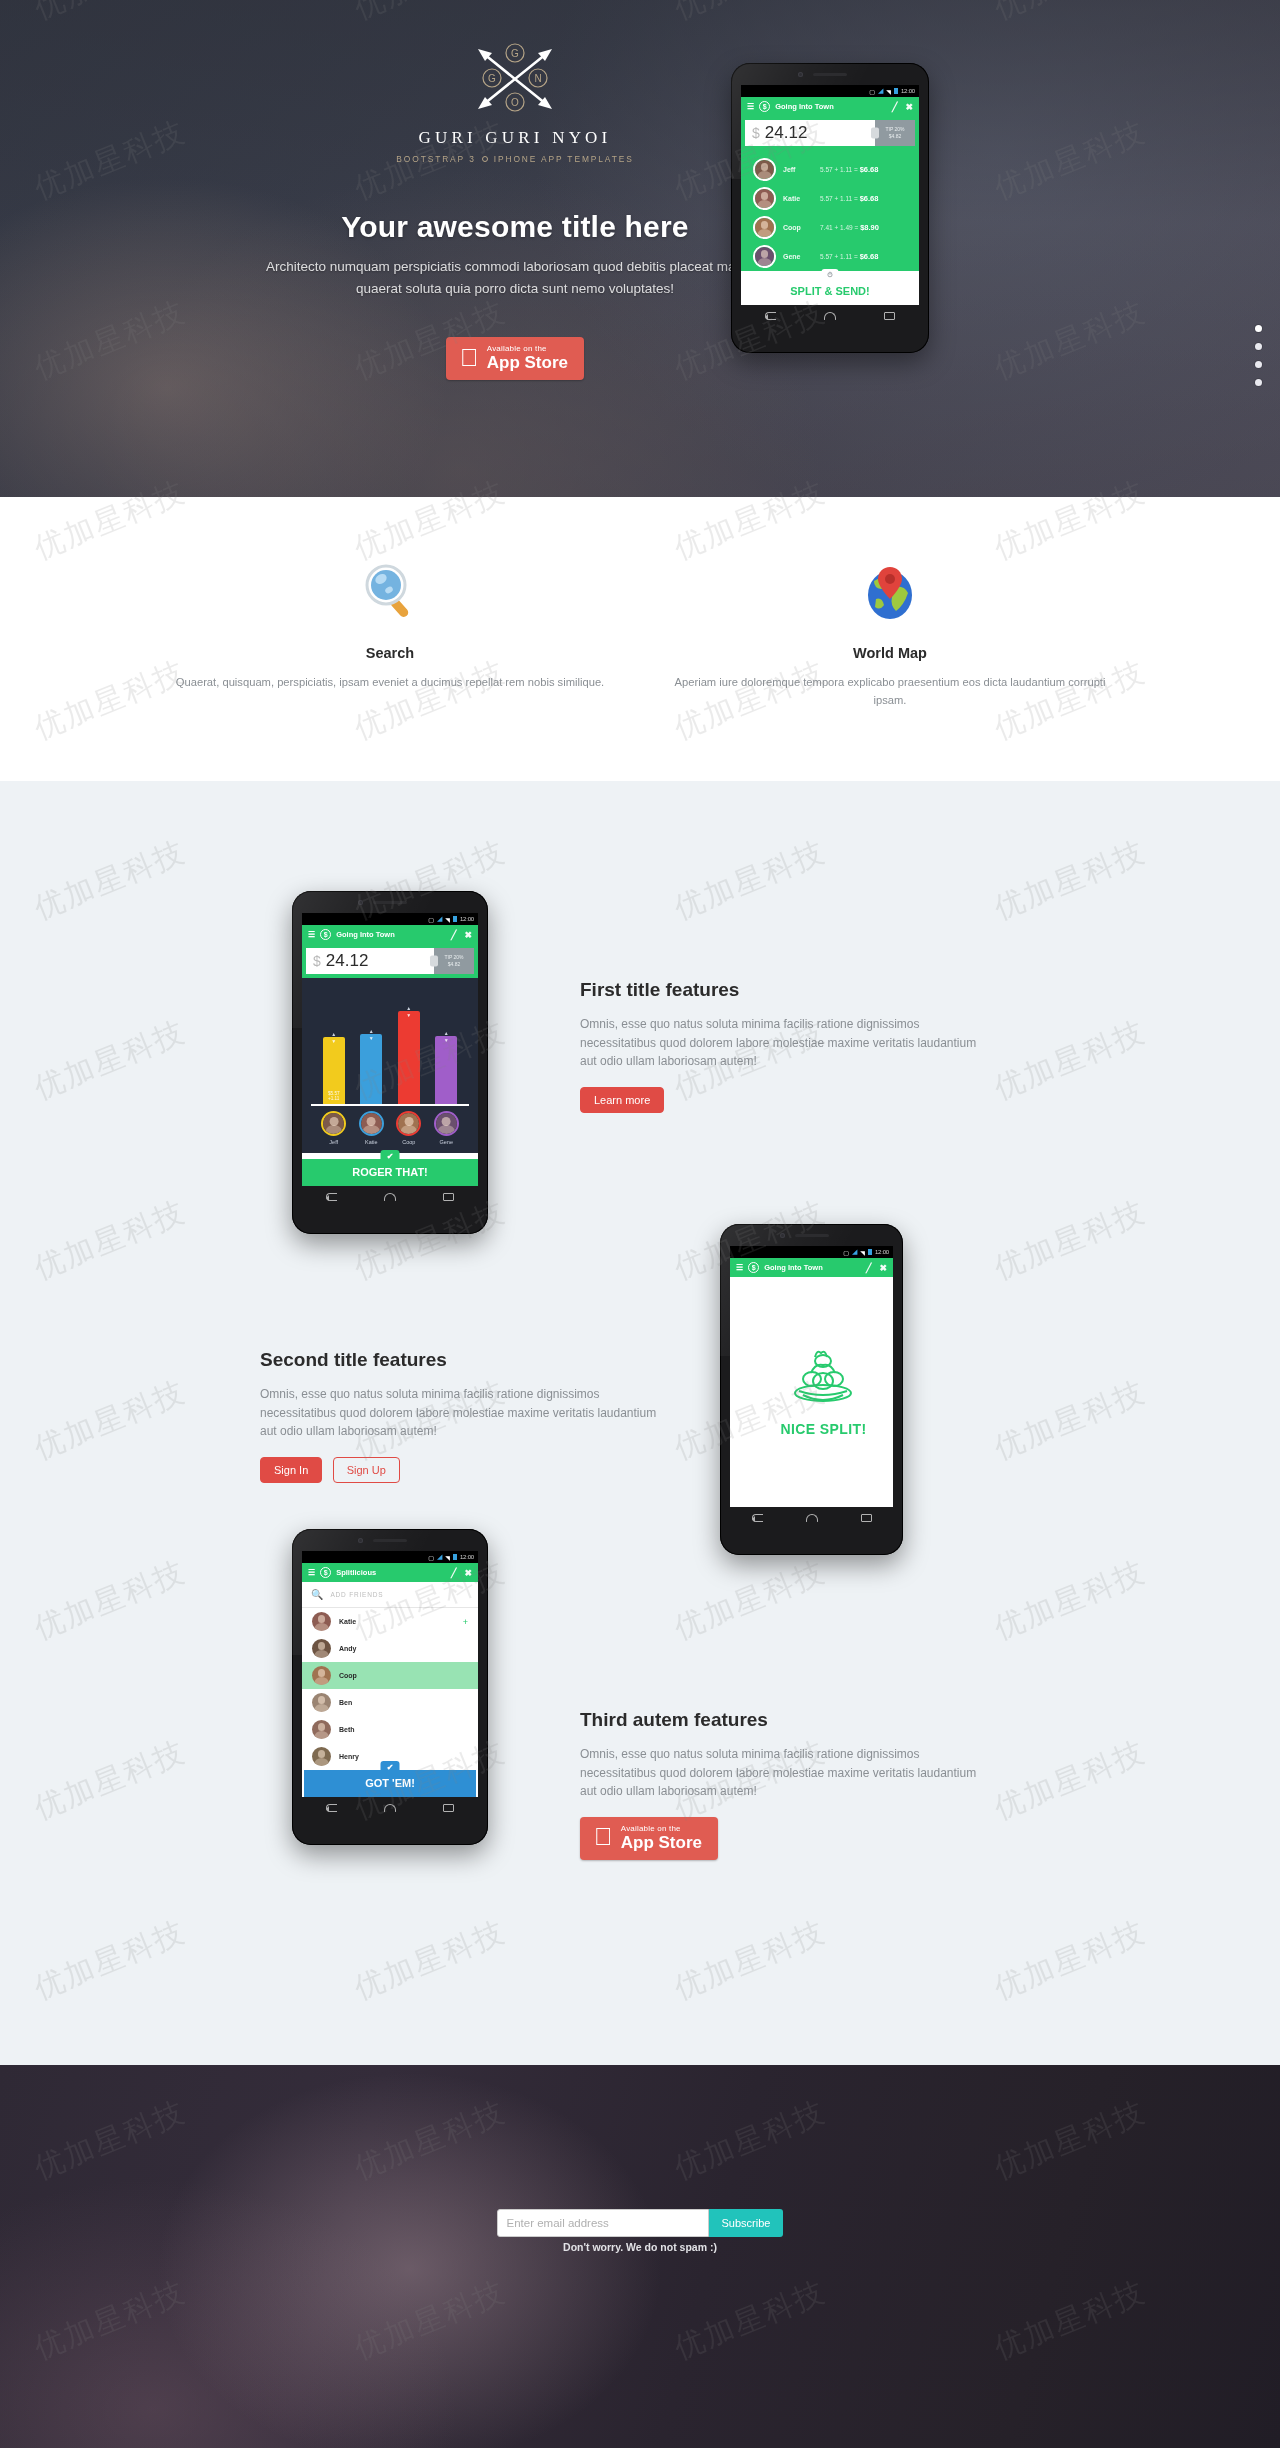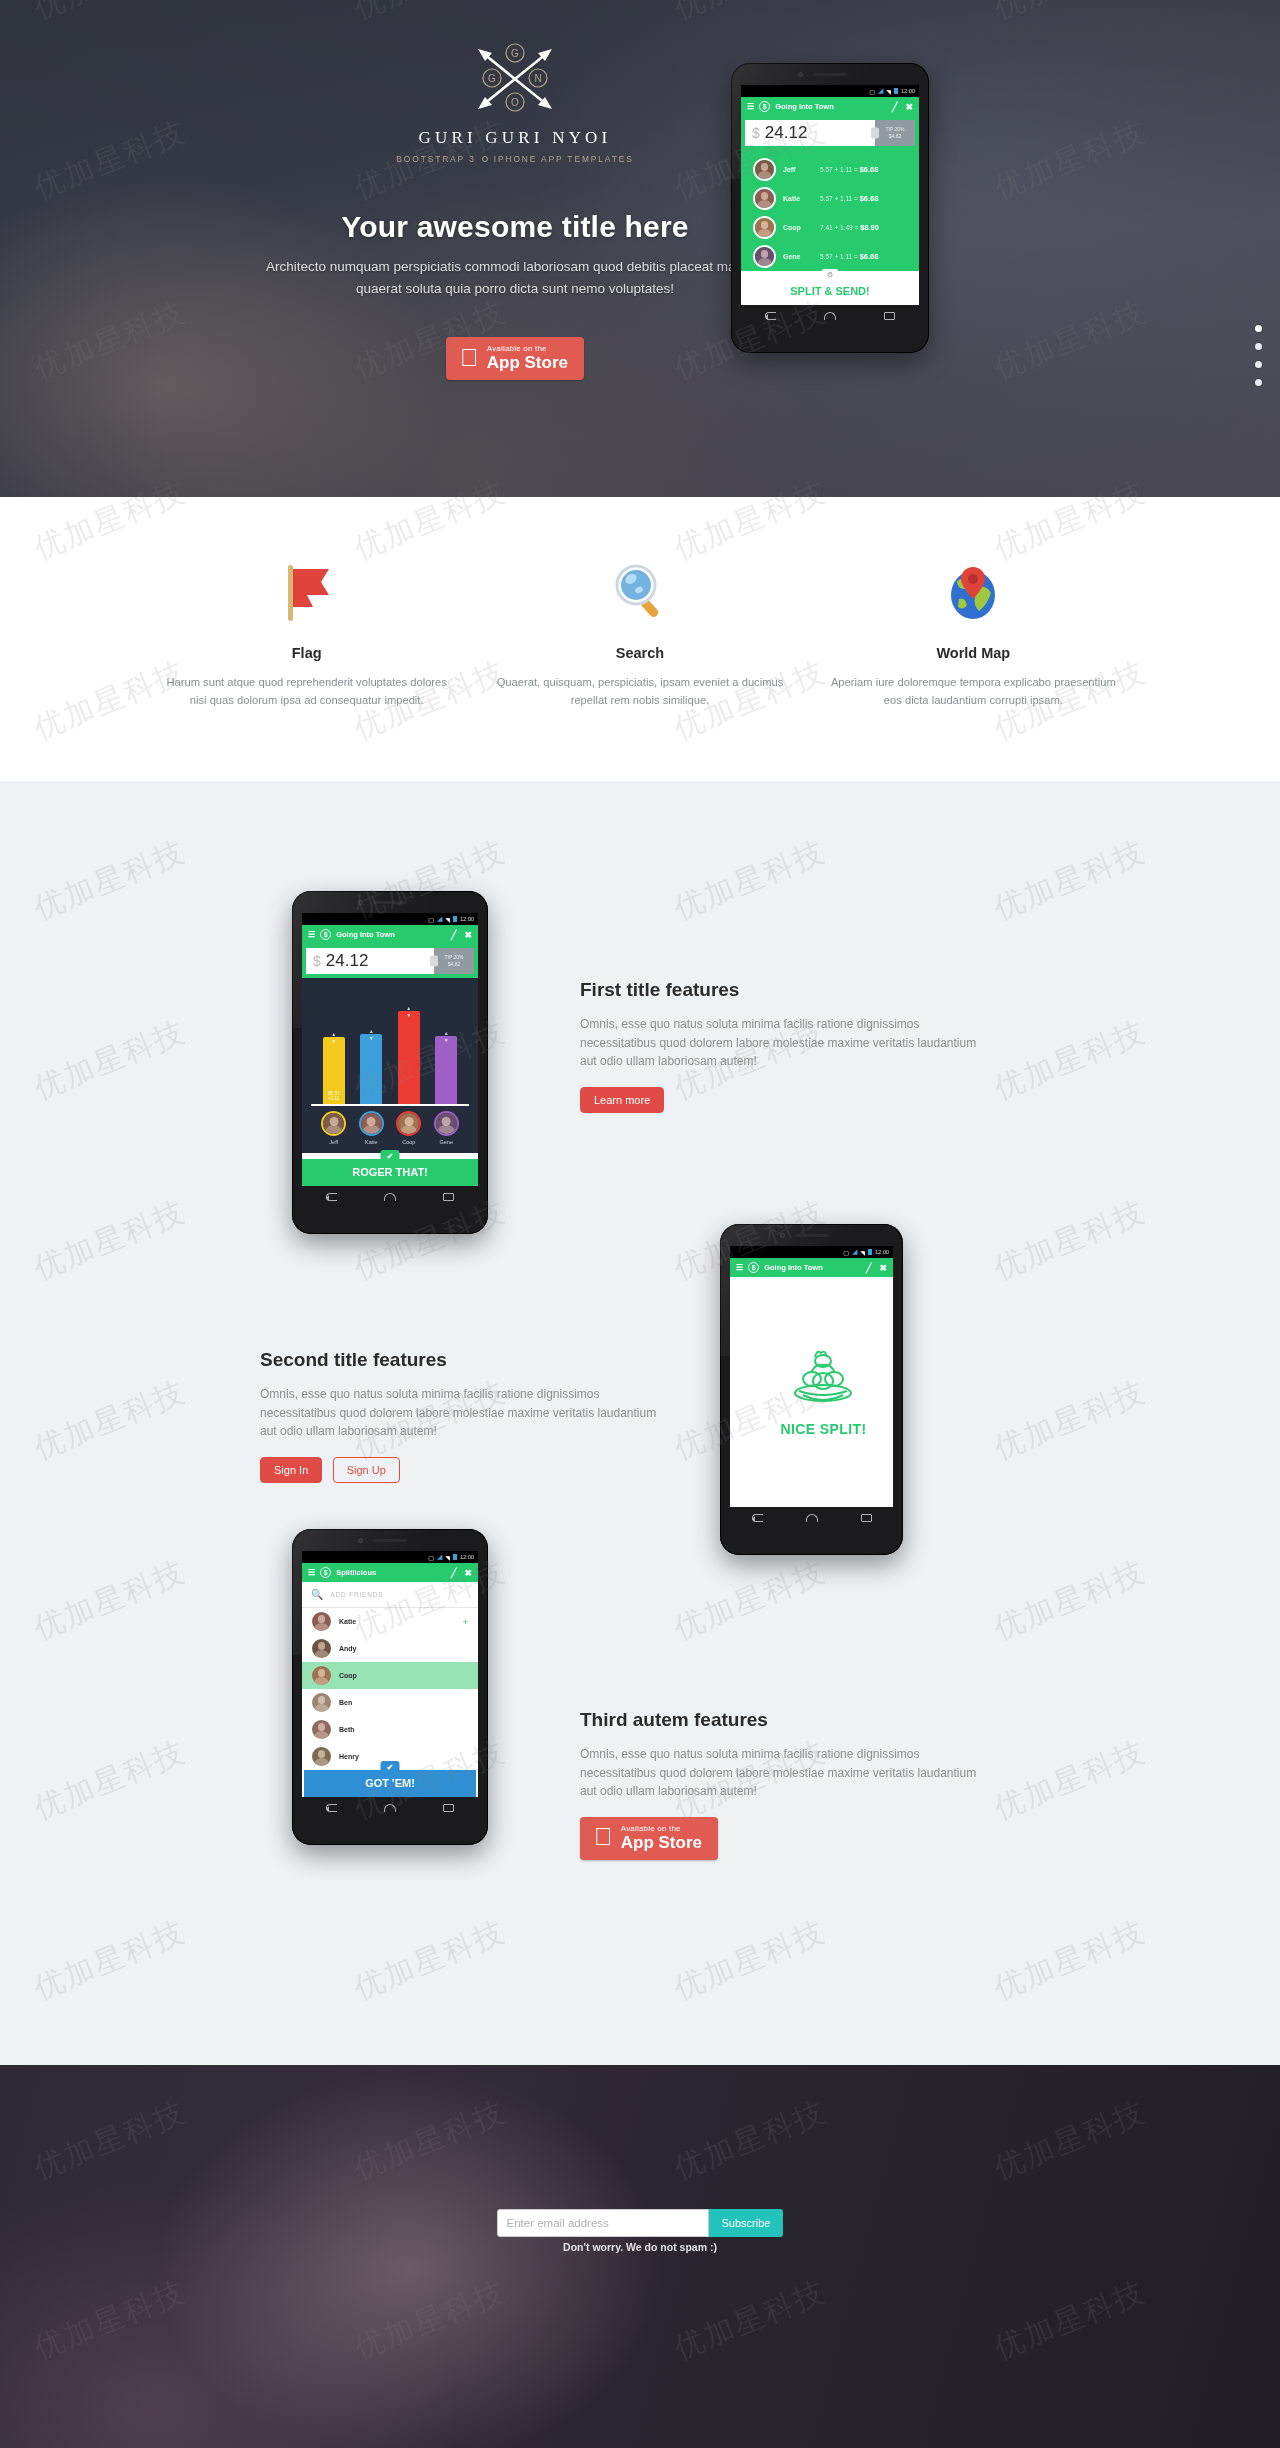--- a/index.html
+++ b/index.html
@@ -418,31 +418,20 @@
         <i class="active"></i>
         <i></i>
         <i></i>
         <i></i>
       </div>
   </section>
 
   <section class="features-icons">
     <div class="fi-row">
 
-      <div class="fi-col">
-        <div class="fi-icon">
-          <svg width="60" height="62" viewBox="0 0 60 62">
-            <rect x="11" y="4" width="5" height="56" rx="2.5" fill="#d9b871"></rect>
-            <path d="M16 8 H52 L44 21 L52 34 H16 Z" fill="#e0433c"></path>
-            <path d="M30 34 H16 V46 H36 Z" fill="#e0433c"></path>
-          </svg>
-        </div>
-        <div class="fi-title">Flag</div>
-        <div class="fi-text">Harum sunt atque quod reprehenderit voluptates dolores nisi quas dolorum ipsa ad consequatur impedit.</div>
-      </div>
 
       <div class="fi-col">
         <div class="fi-icon">
           <svg width="60" height="62" viewBox="0 0 60 62">
             <rect x="35" y="36" width="9" height="22" rx="4.5" fill="#e8a33d" transform="rotate(-42 39 47)"></rect>
             <circle cx="26" cy="24" r="19" fill="#ffffff" stroke="#cfd8de" stroke-width="3"></circle>
             <circle cx="26" cy="24" r="15" fill="#74b3e0"></circle>
             <ellipse cx="21" cy="18" rx="6" ry="4.5" fill="#b6dbf4" transform="rotate(-30 21 18)"></ellipse>
             <ellipse cx="29" cy="29" rx="4" ry="3" fill="#b6dbf4" transform="rotate(-30 29 29)"></ellipse>
           </svg>

